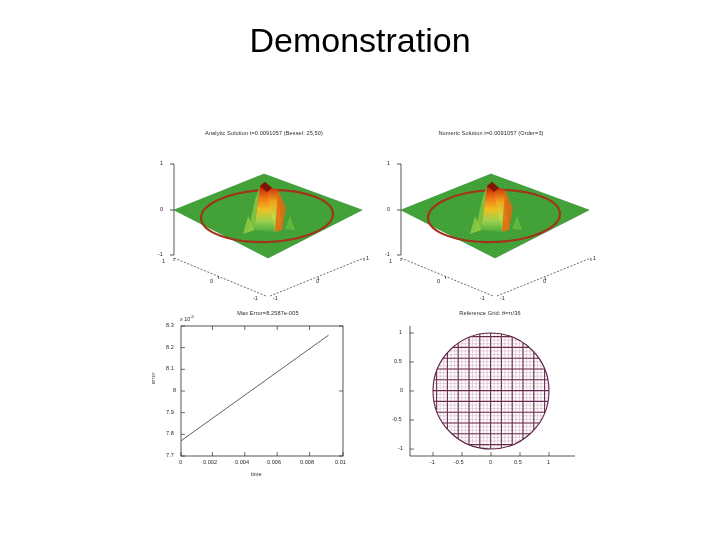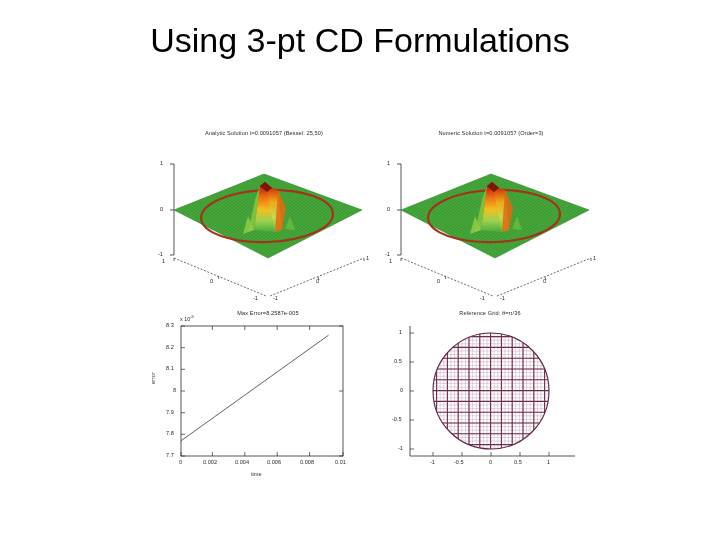--- a/index.html
+++ b/index.html
@@ -86,21 +86,21 @@
   .exp-label sup { font-size: 4.2px; }
 
   svg { display: block; }
 </style>
 </head>
 <body>
 
 <div id="slide">
 
   <div id="title-block">
-    <div class="title-line">Using 3-pt CD Formulations</div>
+    <div class="title-line">Demonstration</div>
   </div>
 
   <div id="figure">
 
     <div class="panel" style="left:18px; top:0px; width:232px; height:175px;">
 
       <div class="panel-title">Analytic Solution t=0.0091057 (Bessel: 25,50)</div>
 
       <svg width="232" height="175" viewBox="0 0 232 175">
         <defs>

